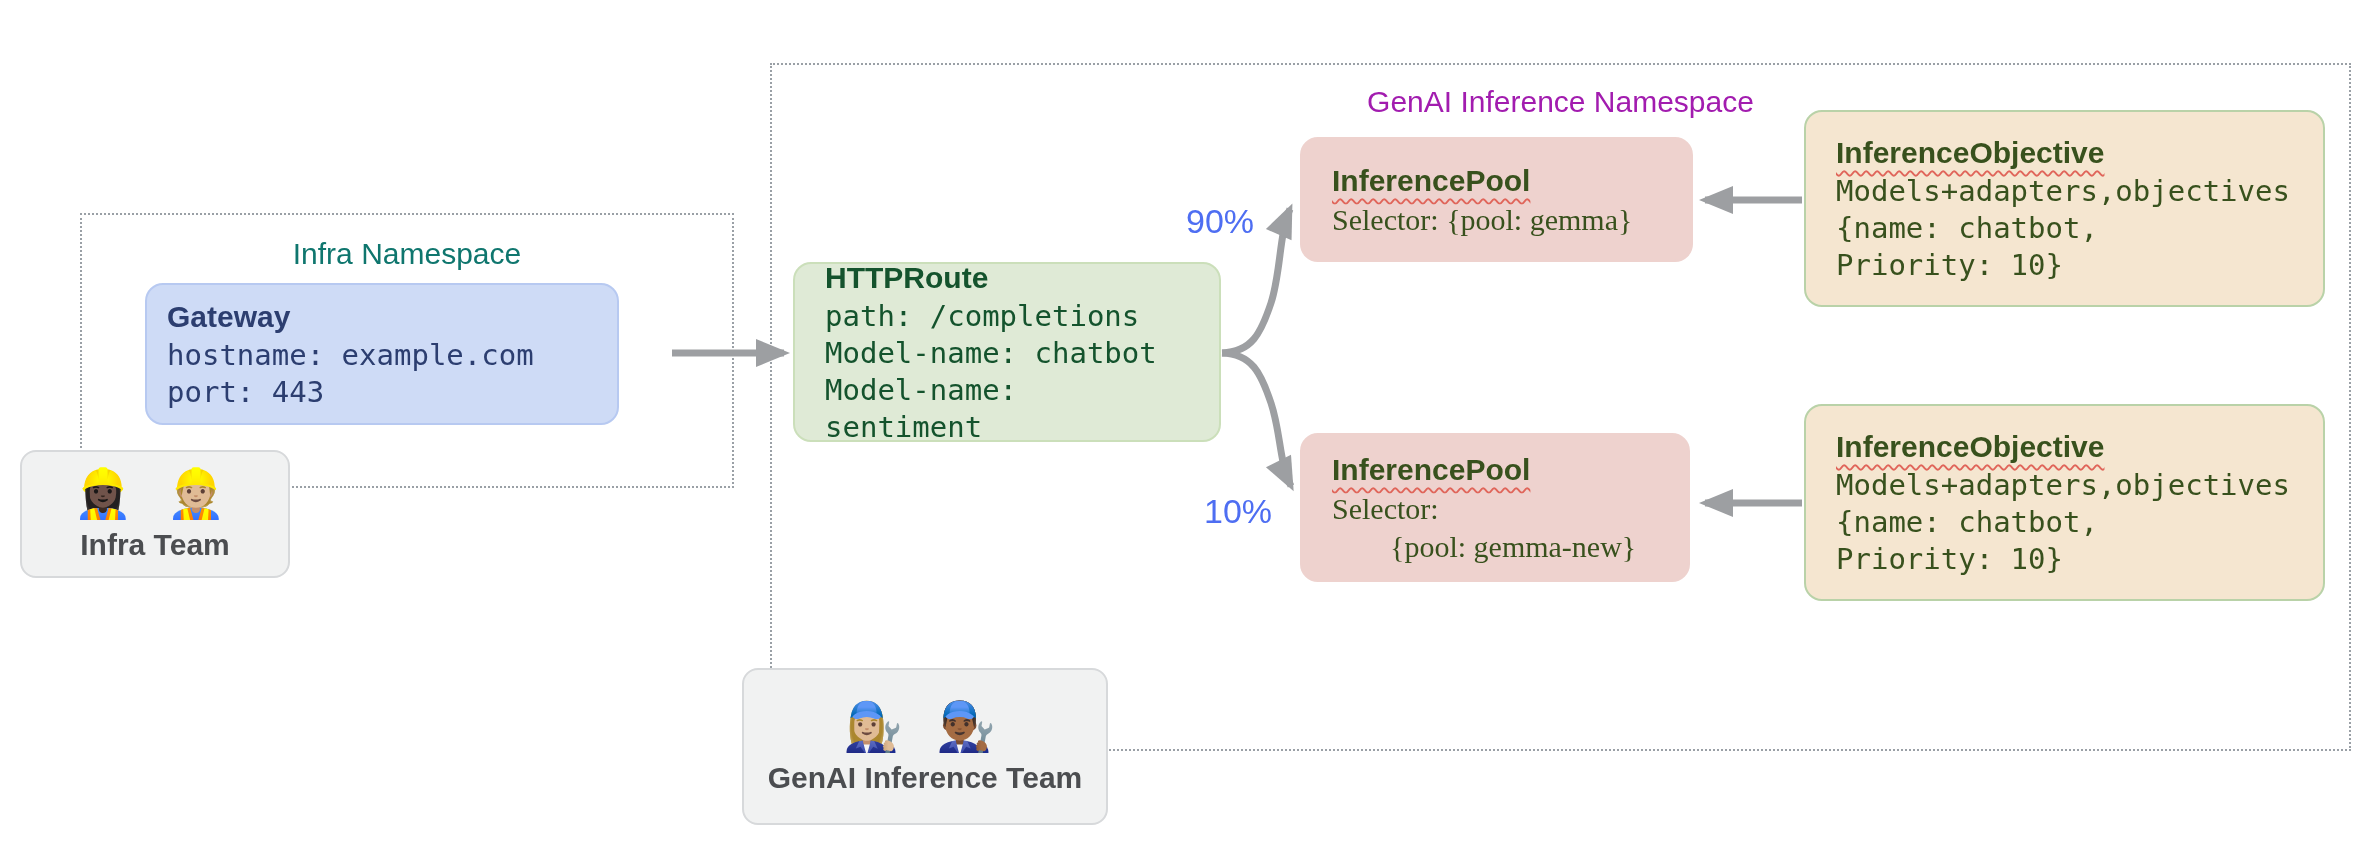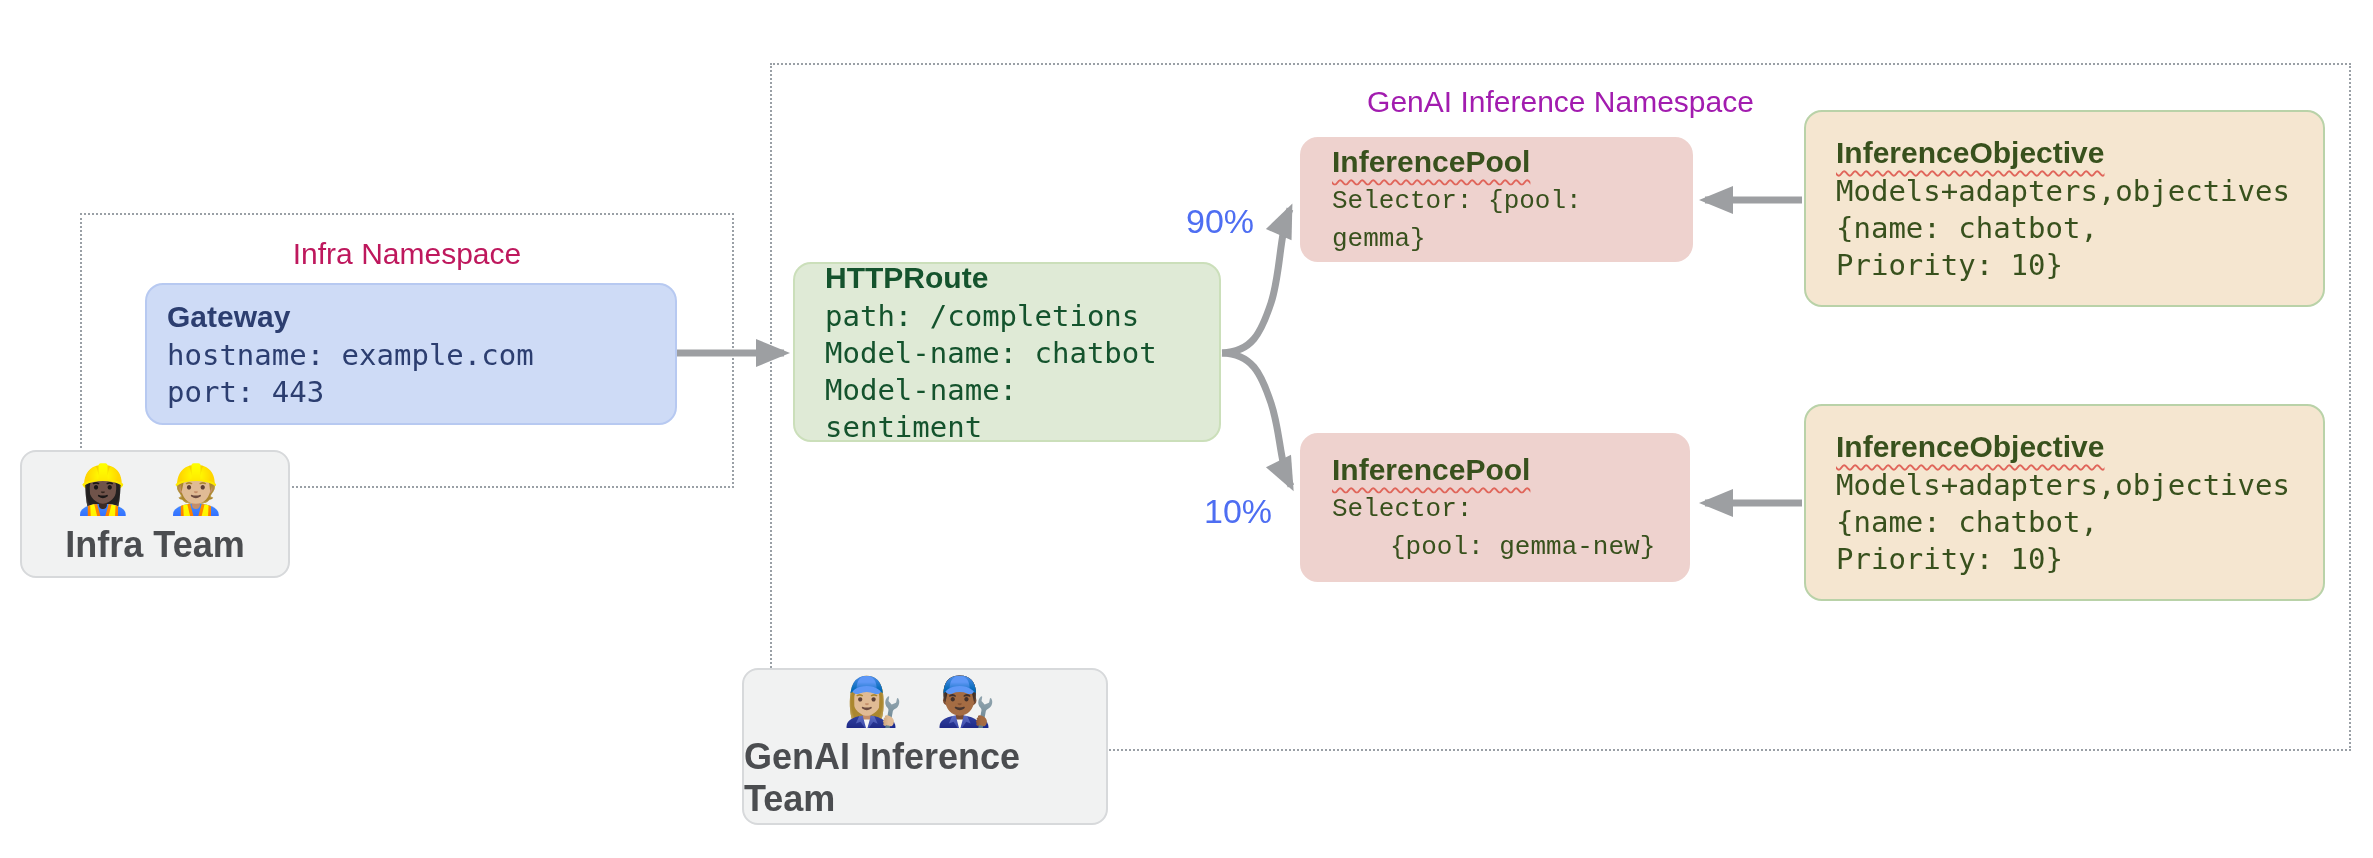--- a/index.html
+++ b/index.html
@@ -5,33 +5,33 @@
   html,body{margin:0;padding:0;background:#ffffff;}
   #stage{
     position:relative;width:2373px;height:858px;background:#ffffff;overflow:hidden;
     font-family:"Liberation Sans",sans-serif;
   }
   
   .namespace{
     position:absolute;border:2px dotted #9aa0a6;background:transparent;z-index:1;
   }
   .ns-title{
-    position:absolute;left:0;right:0;text-align:center;font-size:30px;color:#be185d;
+    position:absolute;left:0;right:0;text-align:center;font-size:30px;color:#0f766e;
   }
   .ns-title.bold{font-weight:normal;color:#a21caf;text-align:center;}
   
   #arrows{position:absolute;left:0;top:0;z-index:2;}
   
   .node{
     position:absolute;border-radius:18px;z-index:3;box-sizing:border-box;
     display:flex;flex-direction:column;justify-content:center;padding:14px 30px;
   }
   .node .title{font-size:30px;font-weight:bold;line-height:40px;}
   .node .line{font-family:"DejaVu Sans Mono",monospace;font-size:29px;line-height:37px;}
-  .node .line.sans{font-family:Liberation Mono, monospace;font-size:26px;line-height:38px;}
+  .node .line.sans{font-family:Liberation Serif, serif;font-size:30px;line-height:38px;}
   .node .line.indent1{padding-left:58px;}
   .squiggle{
     text-decoration-line:underline;text-decoration-style:wavy;
     text-decoration-color:#e0655a;text-decoration-thickness:2px;text-underline-offset:7px;
     width:max-content;
   }
   .node-gateway{background:#cedbf6;border:2px solid #b7c9f1;color:#2c3e70;}
   .node-httproute{background:#dfead6;border:2px solid #cbdfba;color:#14532d;}
   .node-pool{background:#eed2ce;border:2px solid #eed2ce;color:#38511d;}
   .node-objective{background:#f5e6d0;border:2px solid #b9d2a8;color:#38511d;}
@@ -40,21 +40,21 @@
     position:absolute;z-index:4;font-size:34px;font-weight:normal;color:#4e6ef2;
     width:110px;text-align:center;
   }
   
   .team{
     position:absolute;z-index:5;background:#f1f2f2;border:2px solid #d7d9db;
     border-radius:16px;box-sizing:border-box;display:flex;flex-direction:column;
     align-items:center;justify-content:center;gap:6px;
   }
   .team .emojis{font-size:48px;line-height:56px;letter-spacing:10px;}
-  .team .label{font-size:36px;font-weight:bold;color:#4b4d50;}
+  .team .label{font-size:30px;font-weight:bold;color:#4b4d50;}
 </style>
 </head>
 <body>
 
 <div id="stage">
 
   <div class="namespace" style="left:80px;top:213px;width:650px;height:271px;">
     <div class="ns-title" style="top:22px;">Infra Namespace</div>
   </div>
 
@@ -68,21 +68,21 @@
         <path d="M2,2 L36,16 L2,30 Z" fill="#9d9fa2"></path>
       </marker>
     </defs>
     <path d="M672,353 L784,353" stroke="#9d9fa2" stroke-width="7" fill="none" marker-end="url(#arrowhead)"></path>
     <path d="M1222,353 C1252,352 1261,333 1271,303 C1281,272 1279,234 1290,209" stroke="#9d9fa2" stroke-width="7" fill="none" marker-end="url(#arrowhead)"></path>
     <path d="M1222,353 C1252,354 1261,373 1271,403 C1281,433 1279,462 1291,486" stroke="#9d9fa2" stroke-width="7" fill="none" marker-end="url(#arrowhead)"></path>
     <path d="M1802,200 L1705,200" stroke="#9d9fa2" stroke-width="7" fill="none" marker-end="url(#arrowhead)"></path>
     <path d="M1802,503 L1705,503" stroke="#9d9fa2" stroke-width="7" fill="none" marker-end="url(#arrowhead)"></path>
   </svg>
 
-  <div class="node node-gateway" style="left:145px;top:283px;width:532px;height:142px;padding-left:20px;">
+  <div class="node node-gateway" style="left:145px;top:283px;width:474px;height:142px;padding-left:20px;">
     <div class="title">Gateway</div>
     <div class="line">hostname: example.com</div>
     <div class="line">port: 443</div>
   </div>
 
   <div class="node node-httproute" style="left:793px;top:262px;width:428px;height:180px;">
     <div class="title">HTTPRoute</div>
     <div class="line">path: /completions</div>
     <div class="line">Model-name: chatbot</div>
     <div class="line">Model-name: sentiment</div>

